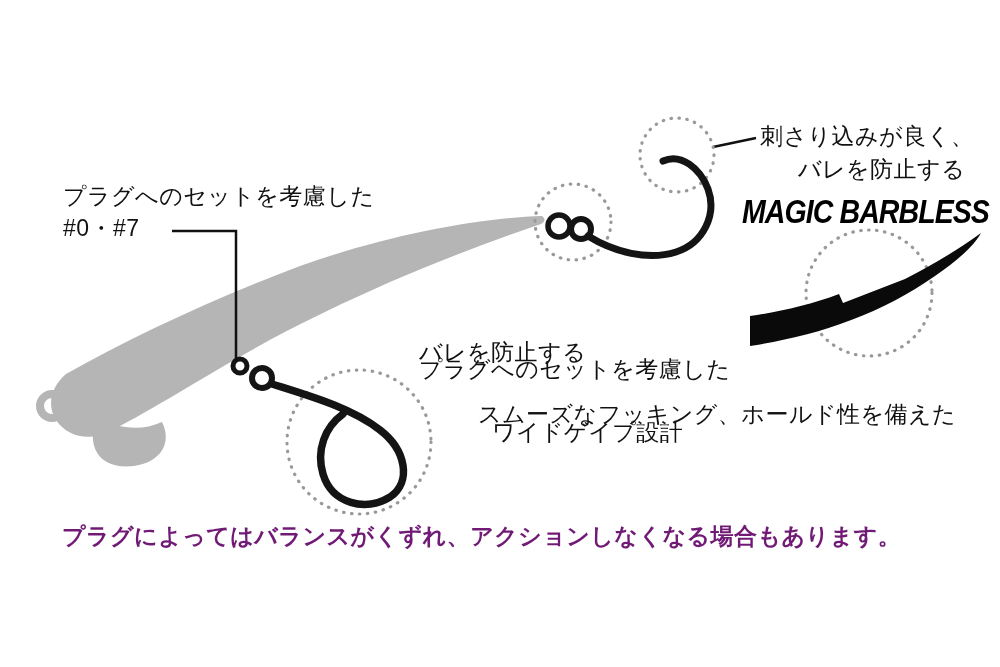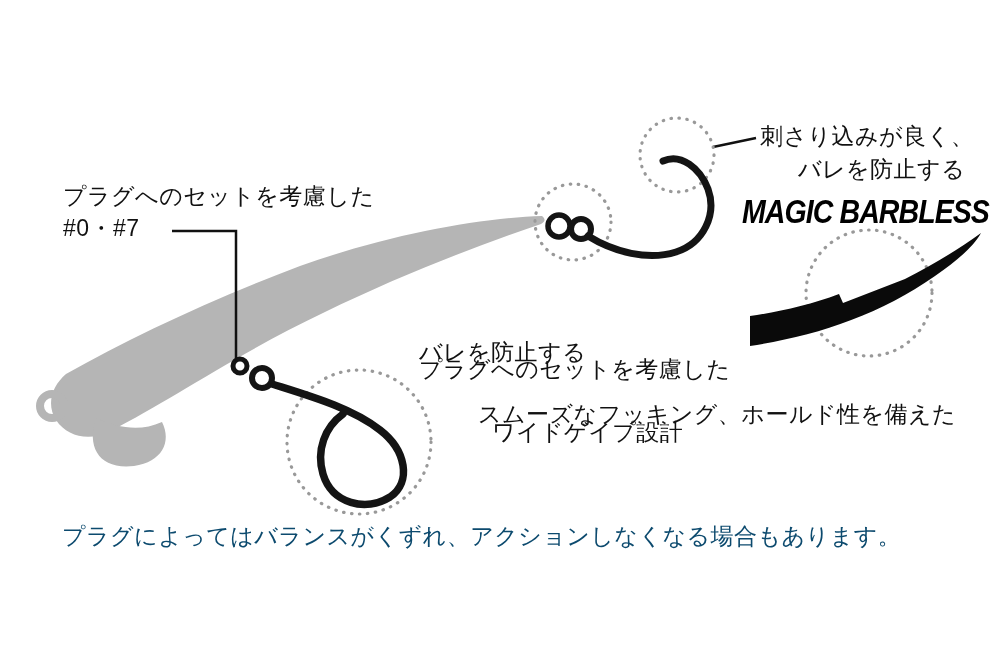--- a/index.html
+++ b/index.html
@@ -37,23 +37,23 @@
     font-size: 31px;
     font-weight: bold;
     font-style: italic;
     letter-spacing: -1px;
     white-space: nowrap;
     transform: scaleX(0.92) scaleY(1.08);
     transform-origin: left top;
   }
   .footer-note {
     position: absolute;
-    color: #0c4a6e;
+    color: #701a75;
     font-size: 23px;
-    font-weight: 400;
+    font-weight: 700;
     letter-spacing: 0.5px;
     white-space: nowrap;
   }
 </style>
 </head>
 <body>
 
 <div id="stage">
 
   <svg id="diagram-svg" viewBox="0 0 1000 667" xmlns="http://www.w3.org/2000/svg">

